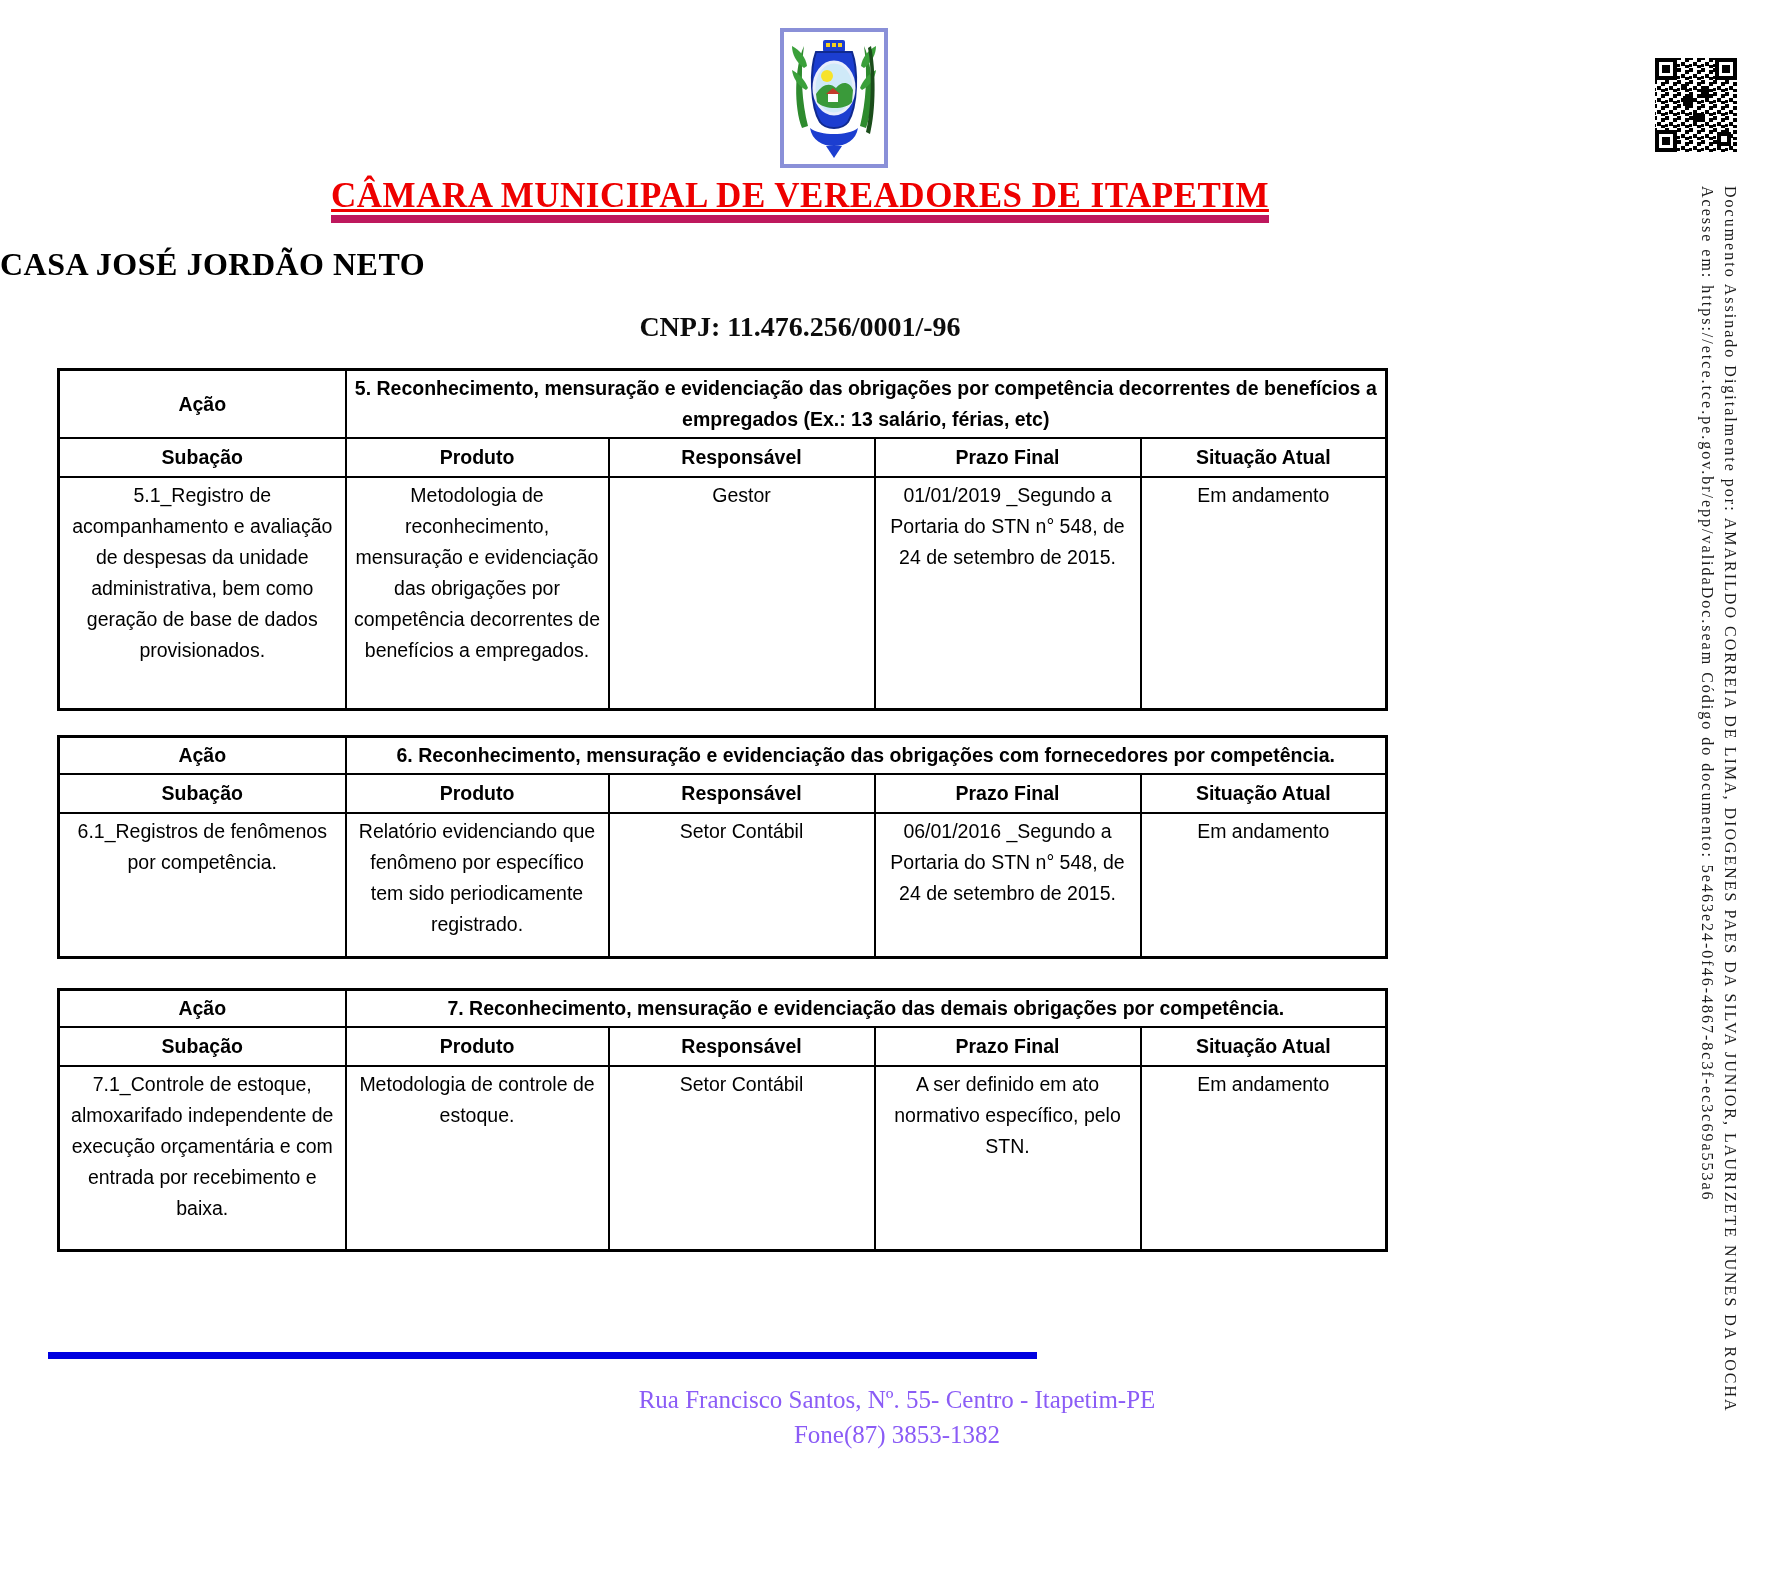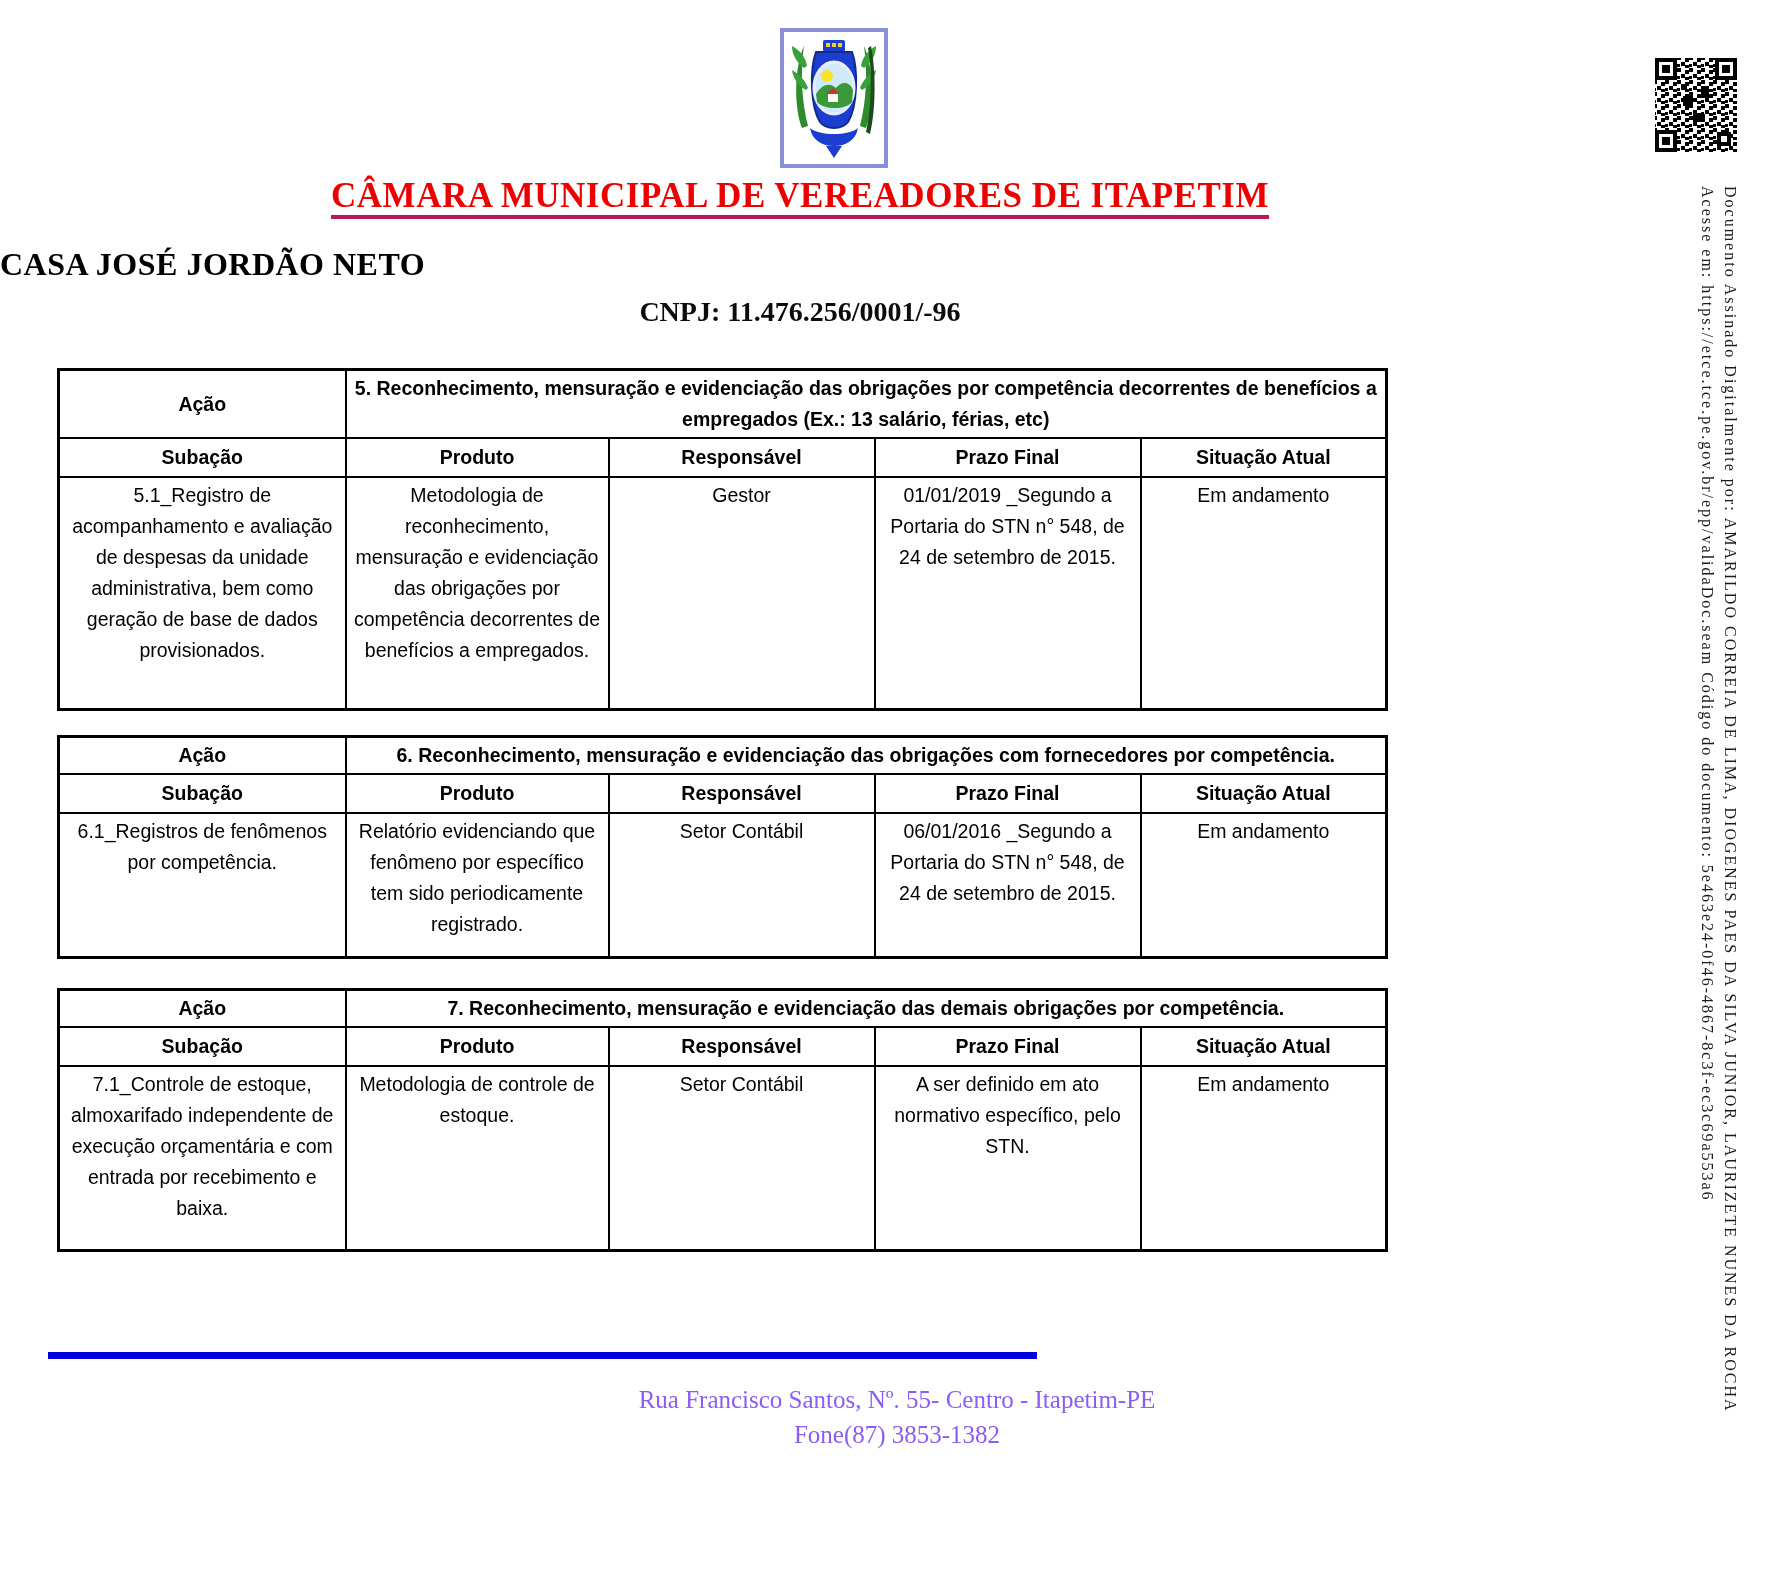--- a/index.html
+++ b/index.html
@@ -7,28 +7,28 @@
     width:1766px;height:1588px;position:relative;background:#ffffff;
     font-family:"Liberation Sans", sans-serif;color:#000;overflow:hidden;
   }
   
   .logo{position:absolute;left:780px;top:28px;width:108px;height:140px;}
   .org-title{
     position:absolute;left:0;top:176px;width:1600px;text-align:center;
     font-family:"Liberation Serif", serif;font-weight:bold;font-size:35px;
     color:#ee0000;letter-spacing:0.5px;
   }
-  .org-title span{display:inline-block;border-bottom:4px solid #be185d;padding-bottom:2px;line-height:1.0;}
+  .org-title span{display:inline-block;border-bottom:8px solid #be185d;padding-bottom:2px;line-height:1.0;text-decoration:underline;}
   .house-title{
     position:absolute;left:0;top:246px;width:1600px;text-align:left;
     font-family:"Liberation Serif", serif;font-weight:bold;font-size:32px;
     color:#000000;letter-spacing:0.5px;
   }
   .cnpj-line{
-    position:absolute;left:0;top:296px;width:1600px;text-align:center;
+    position:absolute;left:0;top:311px;width:1600px;text-align:center;
     font-family:"Liberation Serif", serif;font-weight:bold;font-size:28px;color:#0c0c0c;
   }
   
   table.plan{
     position:absolute;left:57px;width:1328px;border-collapse:collapse;
     table-layout:fixed;border:3px solid #000;padding-left:40px;
   }
   .t1{top:368px;} .t2{top:735px;} .t3{top:988px;}
   table.plan td{
     border:2px solid #000;padding:2px 6px;text-align:center;

